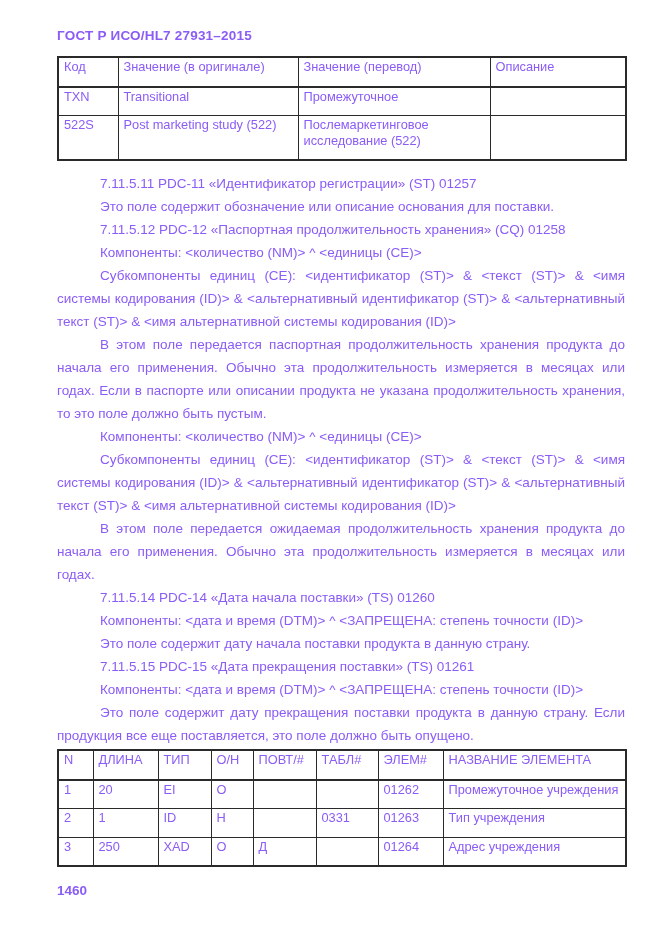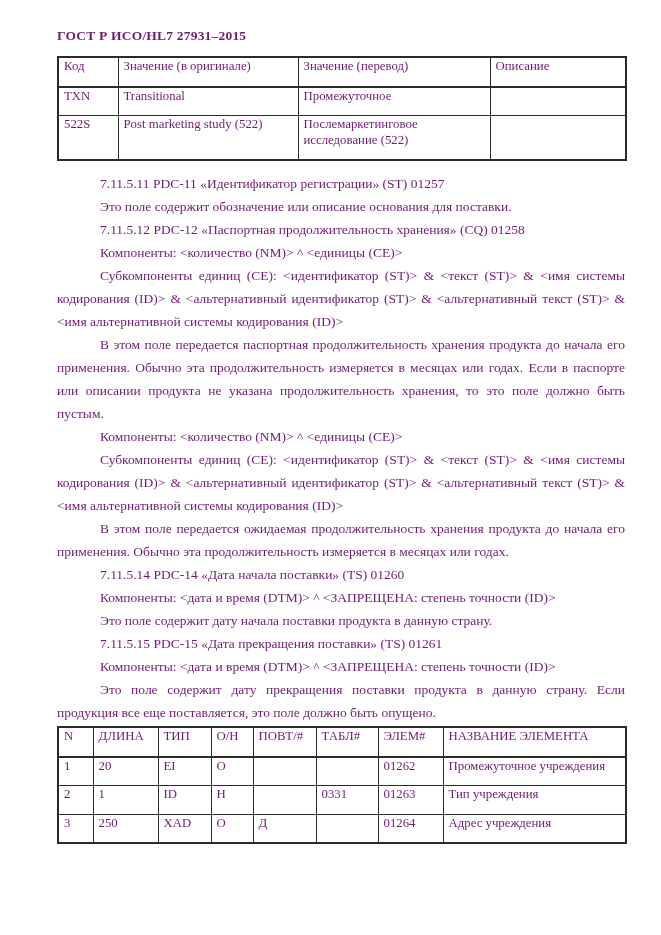--- a/index.html
+++ b/index.html
@@ -1,22 +1,22 @@
 <!DOCTYPE html>
 <html><head>
 <meta charset="utf-8">
 <style>
   html, body { margin: 0; padding: 0; background: #ffffff; }
   .page {
     position: relative;
     width: 661px;
     height: 935px;
     background: #ffffff;
-    color: #701a75;
-    font-family: Liberation Serif, serif;
+    color: #8b5cf6;
+    font-family: Liberation Sans, sans-serif;
     box-sizing: border-box;
     padding: 28px 36px 0 57px;
     overflow: hidden;
   }
   .doc-header {
     font-weight: bold;
     font-size: 13.5px;
     line-height: 16px;
     letter-spacing: 0.2px;
   }
@@ -172,14 +172,15 @@
           <td>XAD</td>
           <td>О</td>
           <td>Д</td>
           <td></td>
           <td>01264</td>
           <td>Адрес учреждения</td>
         </tr>
       </tbody>
   </table>
 
+  <div class="page-number">1460</div>
 
 </div>
 
 </body></html>

